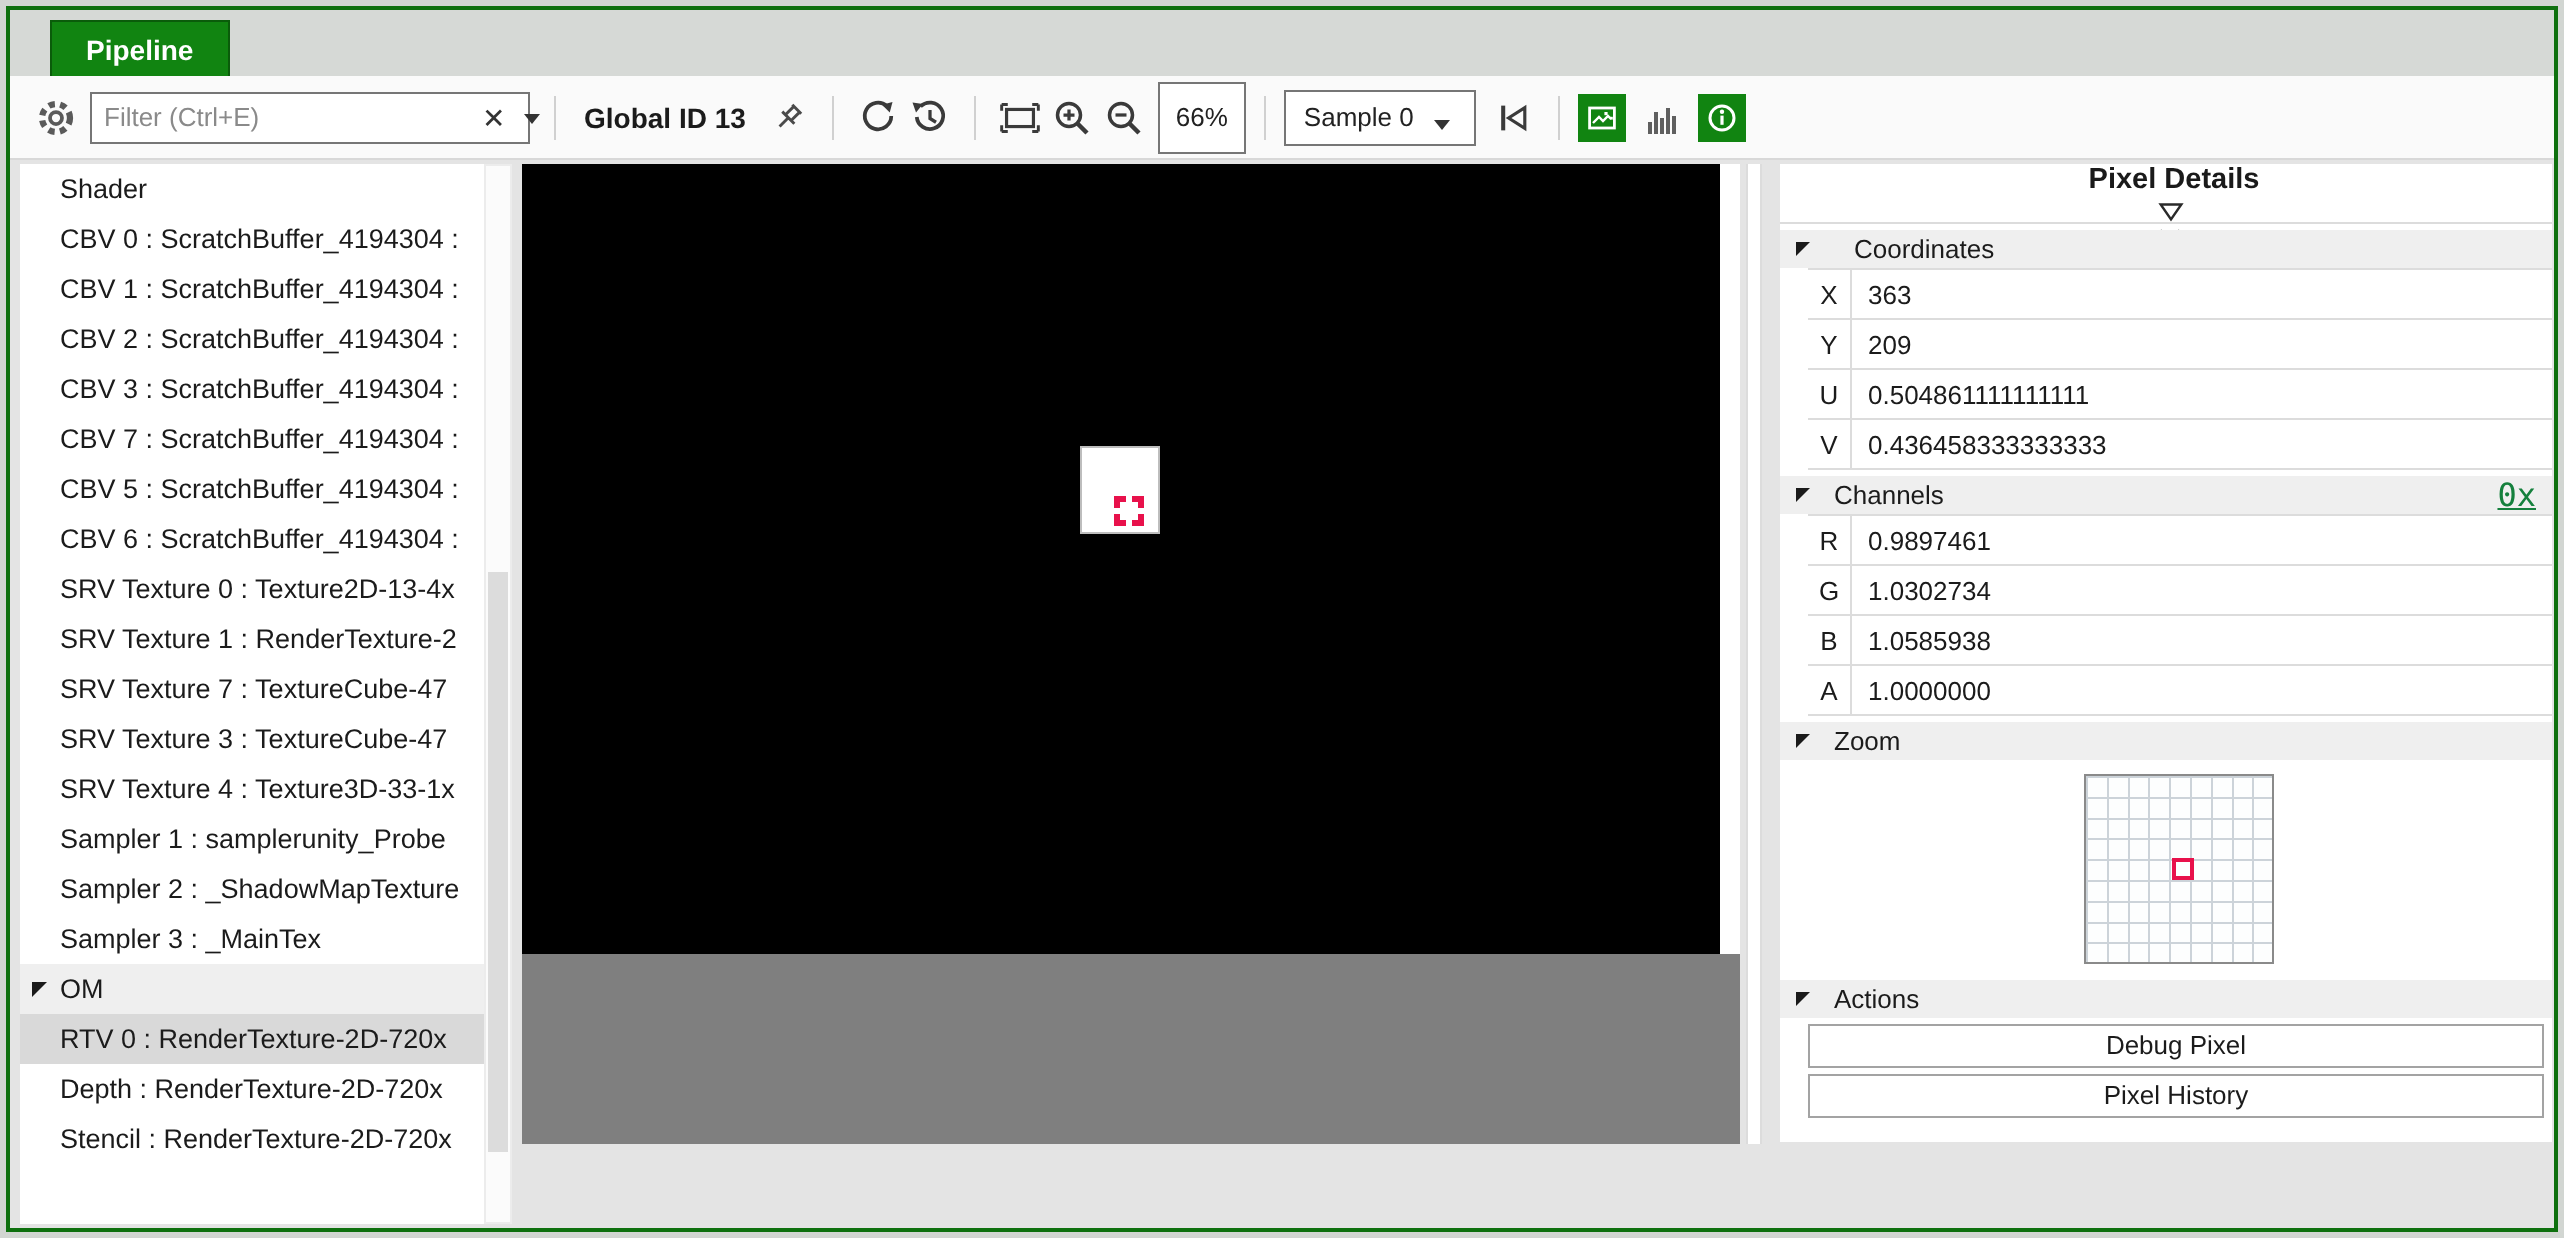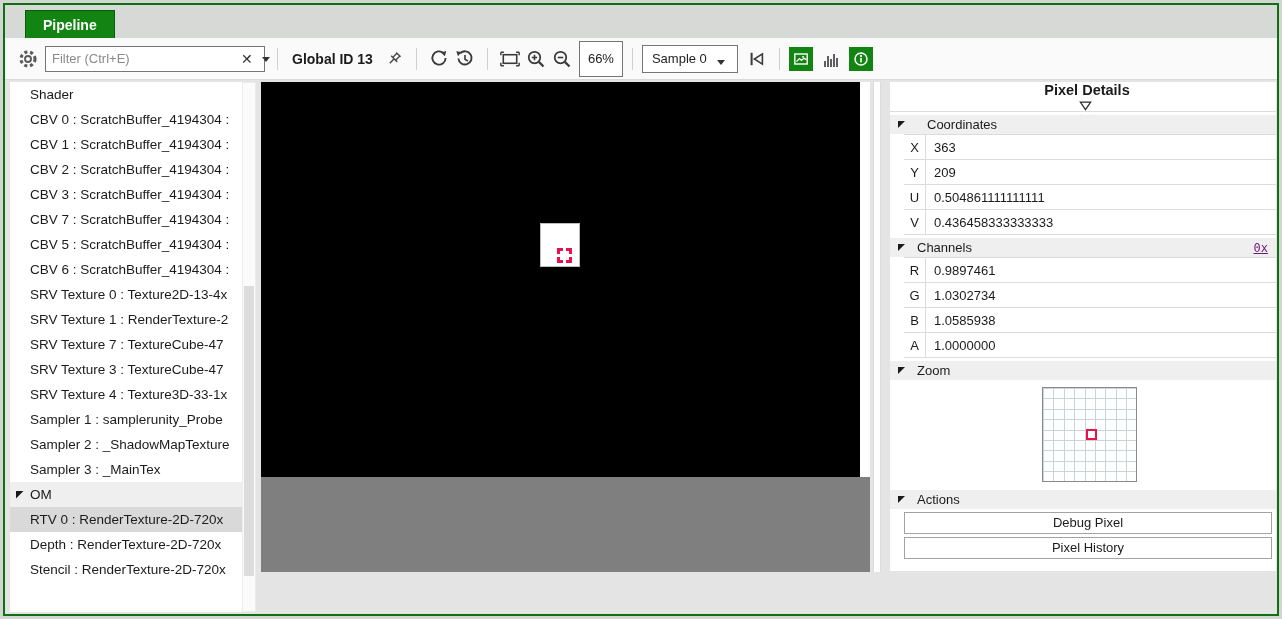--- a/index.html
+++ b/index.html
@@ -55,21 +55,21 @@
   .mid-scroll { position:absolute; left:868px; top:77px; width:8px; height:490px; background:#fff; border-left:1px solid #dcdcdc; border-right:1px solid #dcdcdc; }
 
   
   .panel { position:absolute; left:885px; top:77px; width:386px; height:489px; background:#fff; }
   .p-header { height:30px; display:flex; align-items:center; padding:0 10px; border-bottom:1px solid #dcdcdc;flex-direction:column; }
   .p-title { font-size:14.5px; font-weight:bold; color:#1a1a1a; margin-left:8px; flex:1; }
   .p-hicon { display:flex; align-items:center; justify-content:center; width:22px; height:22px; margin-left:4px; }
   .sec-head { height:19px; background:#efefef; display:flex; align-items:center; padding-left:8px; margin-top:3px; position:relative; }
   .sec-head .tri { width:7px; height:7px; flex:0 0 7px; }
   .sec-head span.lbl { font-size:13px; color:#1b1b1b; }
-  .sec-hex { position:absolute; right:8px; font-family:"DejaVu Sans Mono", monospace; font-size:12px; color:#701a75;text-decoration:underline; }
+  .sec-hex { position:absolute; right:8px; font-family:"DejaVu Sans Mono", monospace; font-size:16px; color:#15803d;text-decoration:underline; }
   .kv-rows { margin-left:14px; border-top:1px solid #dcdcdc; }
   .kv-row { height:25px; display:flex; align-items:center; border-bottom:1px solid #dcdcdc; font-size:13px; color:#1b1b1b; }
   .kv-key { width:21px; text-align:center; flex:0 0 21px; }
   .kv-div { width:1px; align-self:stretch; background:#dcdcdc; }
   .kv-val { padding-left:8px; }
 
   .zoom-area { position:relative; height:107px; }
   .zoom-grid { position:absolute; left:152px; top:7px; width:95px; height:95px; background:#fdfefe; border:1px solid #8a8a8a;
     background-image:
       repeating-linear-gradient(to right, #ccd3d9 0 1px, transparent 1px 10.4px),

